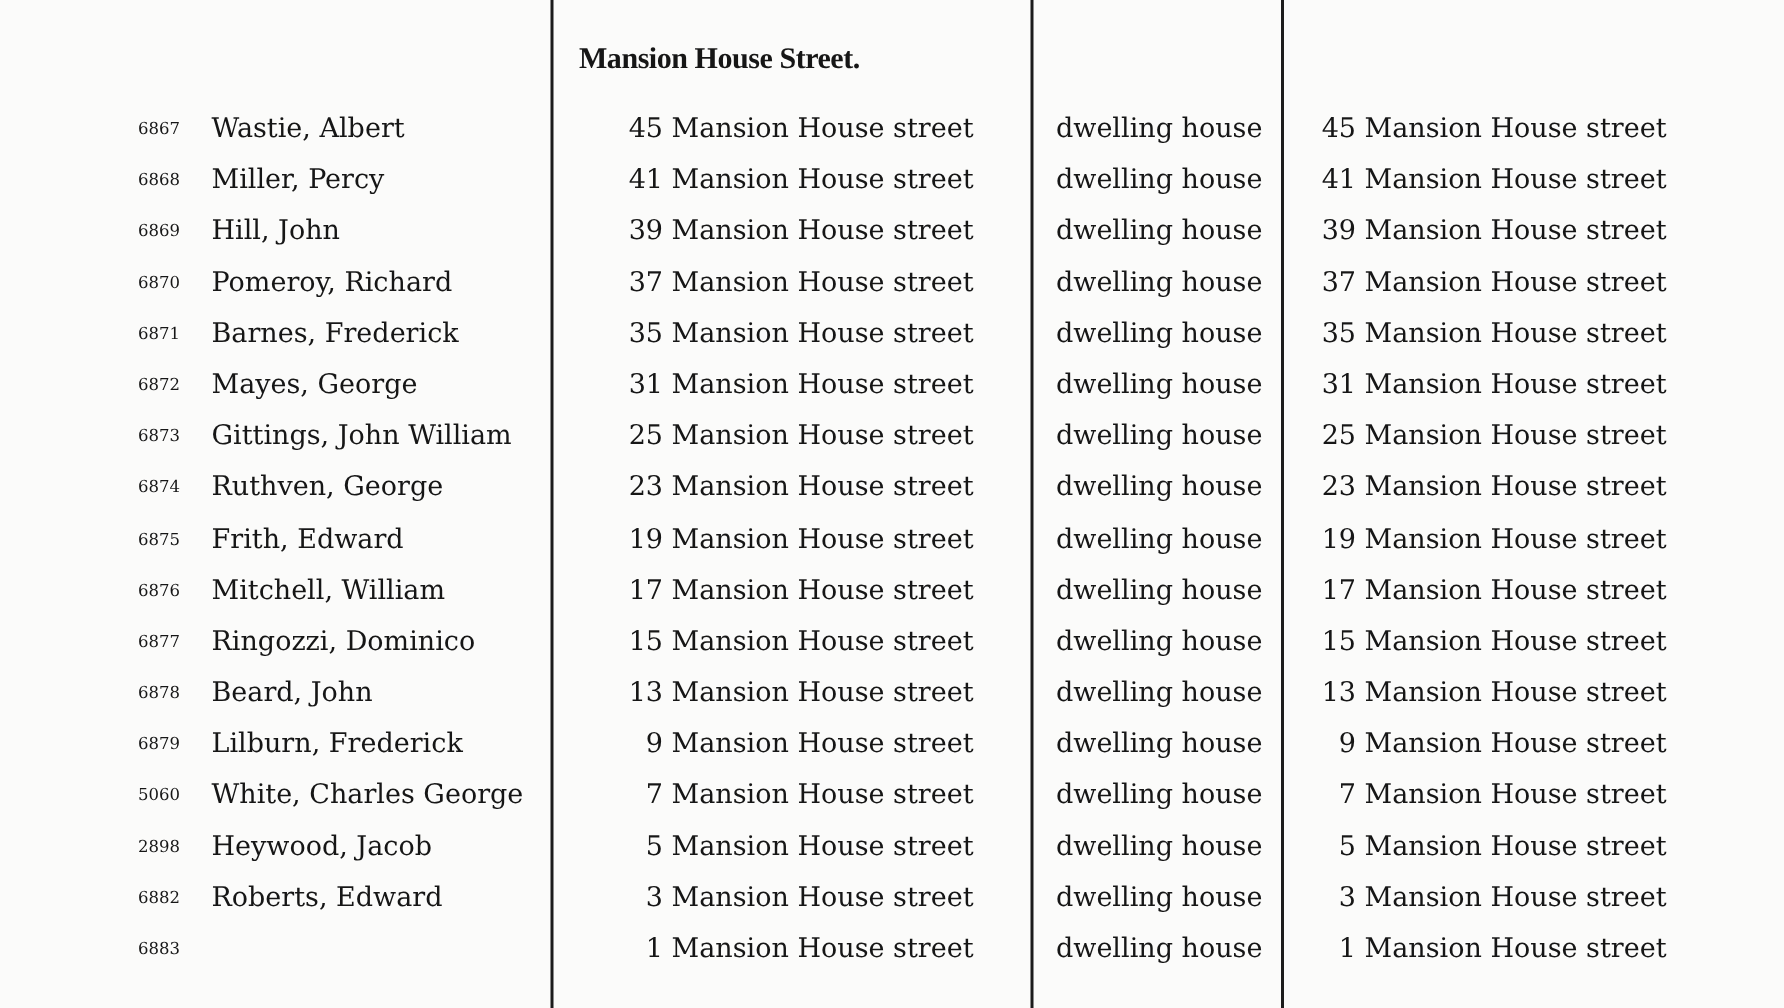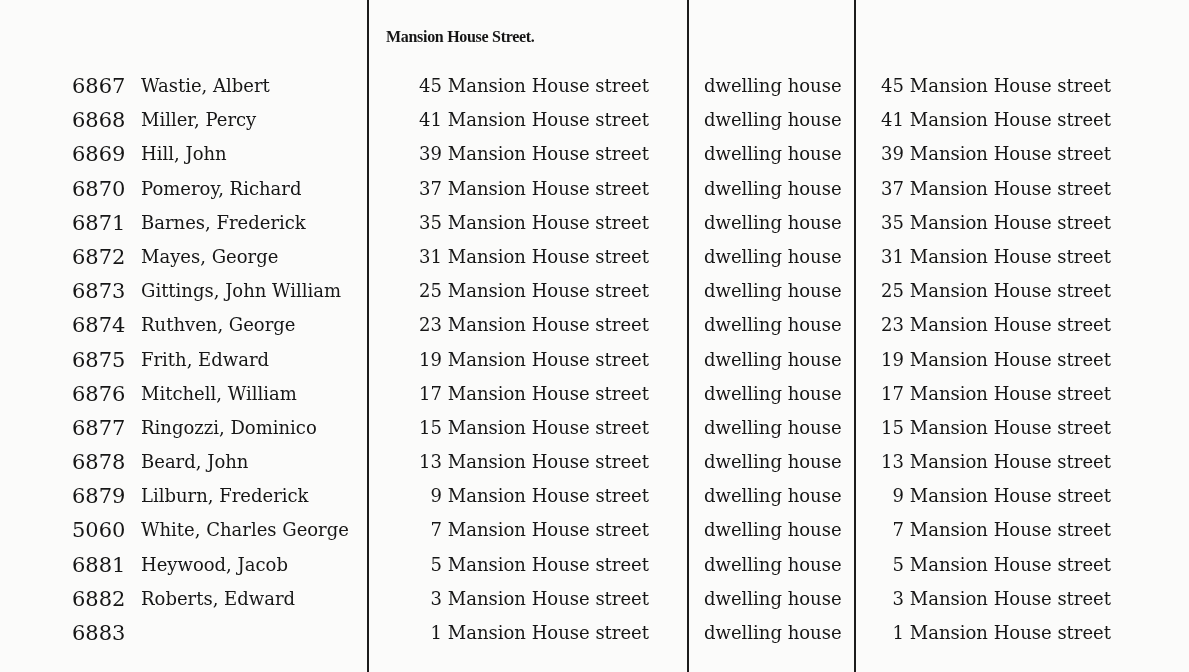--- a/index.html
+++ b/index.html
@@ -7,27 +7,27 @@
     width: 1189px; height: 672px; overflow: hidden;
     background: #fbfbfa;
     font-family: "DejaVu Serif", "Liberation Serif", serif;
     color: #161616;
     position: relative;
   }
   .vline { position: absolute; top: 0; width: 2px; height: 672px; background: #1c1c1c; }
   .title {
     position: absolute; left: 386px; top: 28px;
     font-family: "Liberation Serif", "DejaVu Serif", serif;
-    font-weight: bold; font-size: 16px; letter-spacing: -0.3px;
+    font-weight: bold; font-size: 20px; letter-spacing: -0.3px;
     white-space: nowrap;
   }
   .rows { position: absolute; left: 0; top: 72px; width: 1189px; }
   .row { position: relative; height: 34.2px; font-size: 18px; line-height: 28px; }
   .row span { position: absolute; white-space: nowrap; }
-  .num { left: 72px; width: 48px; text-align: right; font-size: 21px; }
+  .num { left: 72px; width: 48px; text-align: right; font-size: 11px; }
   .name { left: 141px; }
   .addr { right: 540px; text-align: right; }
   .qual { left: 704px; }
   .desc { right: 78px; text-align: right; }
 </style>
 </head>
 <body>
 
 <div class="vline" style="left:367px;"></div>
 <div class="vline" style="left:687px;"></div>
@@ -142,21 +142,21 @@
 
   <div class="row">
     <span class="num">5060</span>
     <span class="name">White, Charles George</span>
     <span class="addr">7 Mansion House street</span>
     <span class="qual">dwelling house</span>
     <span class="desc">7 Mansion House street</span>
   </div>
 
   <div class="row">
-    <span class="num">6881</span>
+    <span class="num">2898</span>
     <span class="name">Heywood, Jacob</span>
     <span class="addr">5 Mansion House street</span>
     <span class="qual">dwelling house</span>
     <span class="desc">5 Mansion House street</span>
   </div>
 
   <div class="row">
     <span class="num">6882</span>
     <span class="name">Roberts, Edward</span>
     <span class="addr">3 Mansion House street</span>

